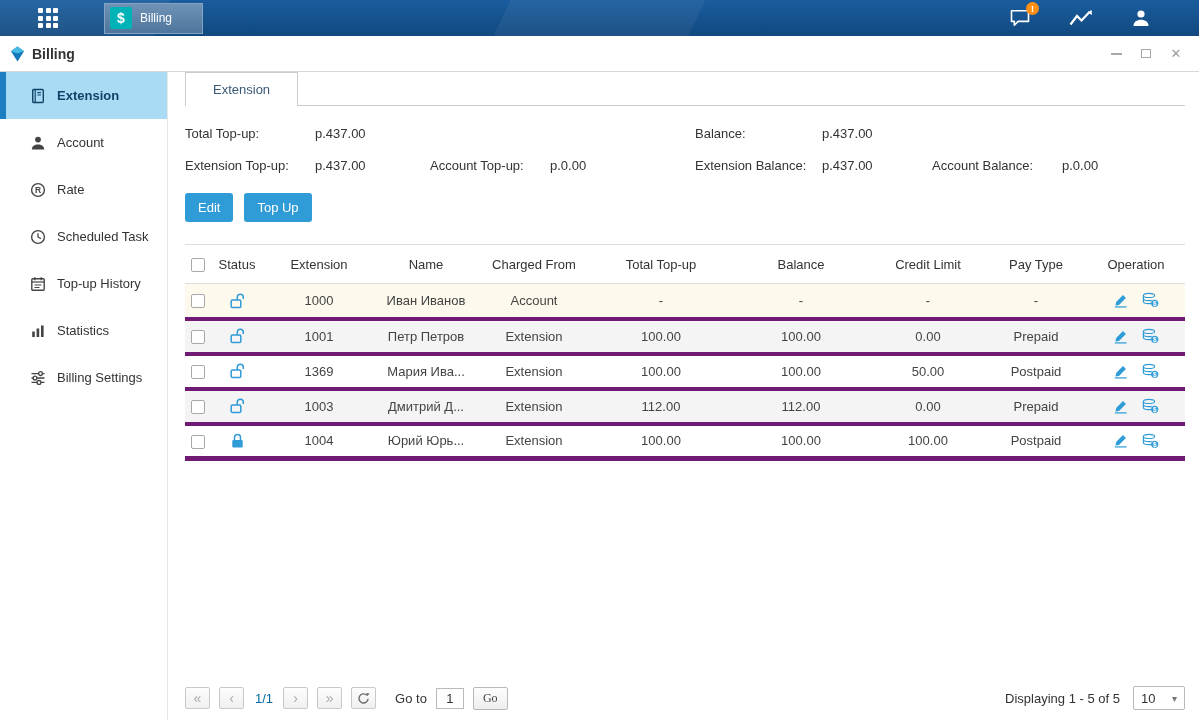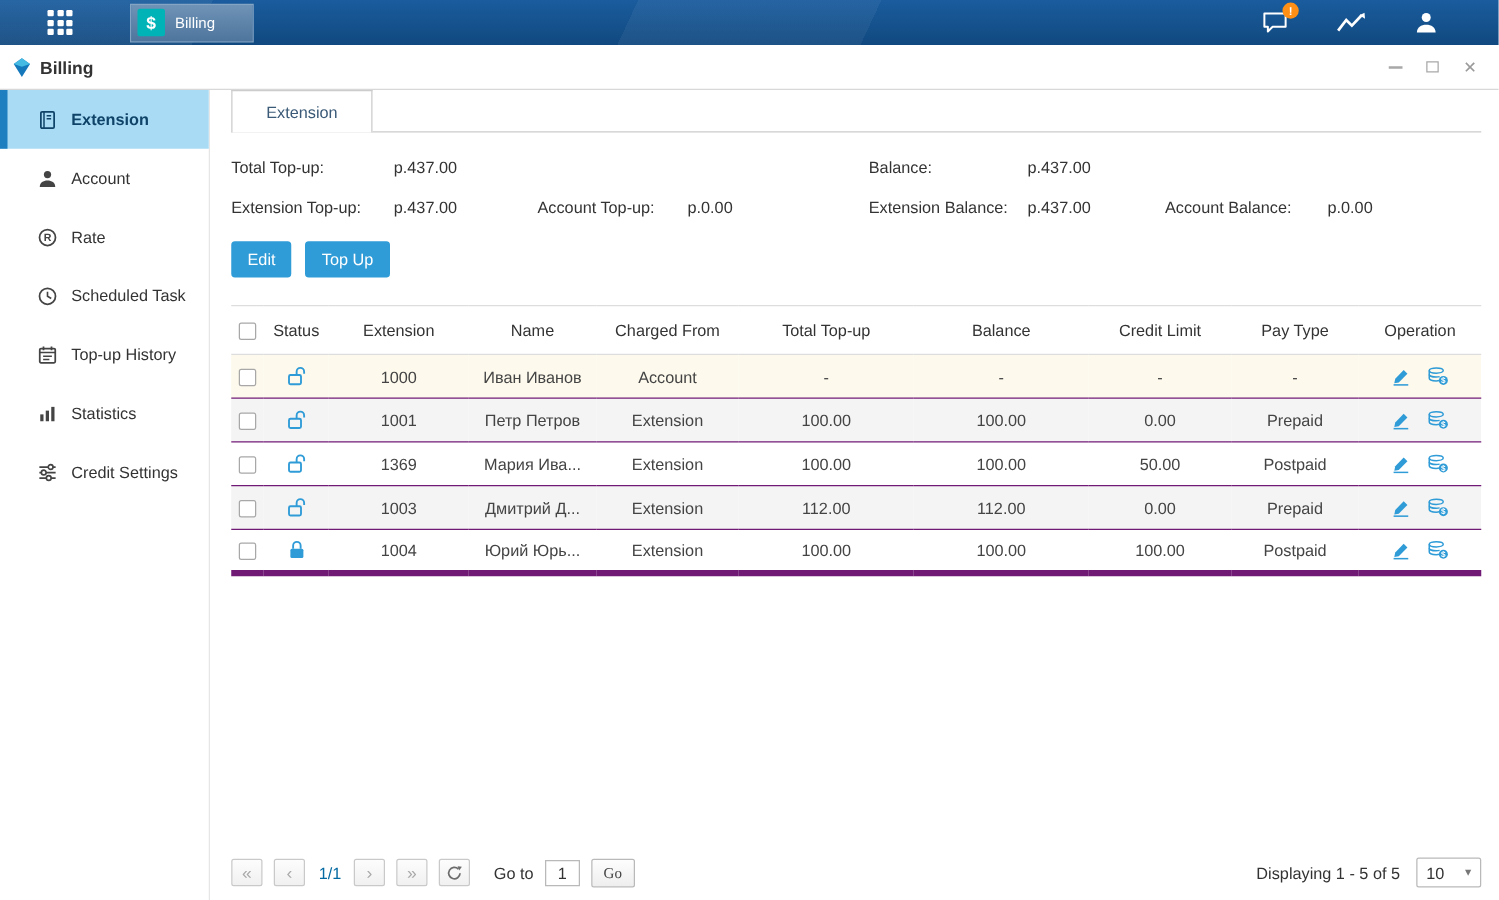--- a/index.html
+++ b/index.html
@@ -55,21 +55,21 @@
   .pair b { font-weight:normal; flex:0 0 auto; }
   .c1 b { width:130px; } .c2 b { width:120px; } .c3 b { width:127px; } .c4 b { width:130px; }
 
   
   .actions { margin-top:20px; display:flex; gap:11px; }
   .btn { background:#2f9bd7; color:#fff; border:none; font-size:13px; padding:7px 13px; border-radius:3px; cursor:pointer; font-family:inherit; }
 
   
   table { width:100%; border-collapse:collapse; table-layout:fixed; margin-top:22px; font-size:13px; color:#444; }
   thead td { height:39px; border-top:1px solid #ddd; border-bottom:1px solid #ddd; text-align:center; color:#333; }
-  tbody td { height:35px; text-align:center; border-bottom:1px solid #701a75; overflow:hidden; white-space:nowrap; }
+  tbody td { height:35px; text-align:center; border-bottom:4px solid #701a75; overflow:hidden; white-space:nowrap; }
   tbody tr:nth-child(even) { background:#f4f4f4; }
   tbody tr.hl { background:#fdf9ec; }
   tbody tr:last-child td { border-bottom:5px solid #701a75; }
   .cb { width:14px; height:14px; border:1px solid #a8a8a8; border-radius:2px; background:#fff; display:inline-block; vertical-align:middle; cursor:pointer; }
   .status-wrap { display:inline-flex; vertical-align:middle; cursor:pointer; }
   .ops { display:flex; align-items:center; justify-content:center; gap:14px; }
   .op { cursor:pointer; display:flex; }
 
   
   .pager { margin-top:auto; display:flex; align-items:center; font-size:13px; color:#333; padding-top:10px; }
@@ -196,21 +196,21 @@
         </svg>
         <span>Statistics</span>
       </div>
       <div class="side-item">
         <svg width="16" height="16" viewBox="0 0 16 16">
           <path d="M1.5 3.6 h13 M1.5 8 h13 M1.5 12.4 h13" stroke="currentColor" stroke-width="1.4" fill="none"></path>
           <circle cx="10.5" cy="3.6" r="1.9" fill="#fff" stroke="currentColor" stroke-width="1.3"></circle>
           <circle cx="5" cy="8" r="1.9" fill="#fff" stroke="currentColor" stroke-width="1.3"></circle>
           <circle cx="9" cy="12.4" r="1.9" fill="#fff" stroke="currentColor" stroke-width="1.3"></circle>
         </svg>
-        <span>Credit Settings</span>
+        <span>Billing Settings</span>
       </div>
     </div>
 
     <div class="content">
       <div class="tabs">
         <div class="tab">Extension</div>
       </div>
 
       <div class="summary">
         <div class="pair c1">

